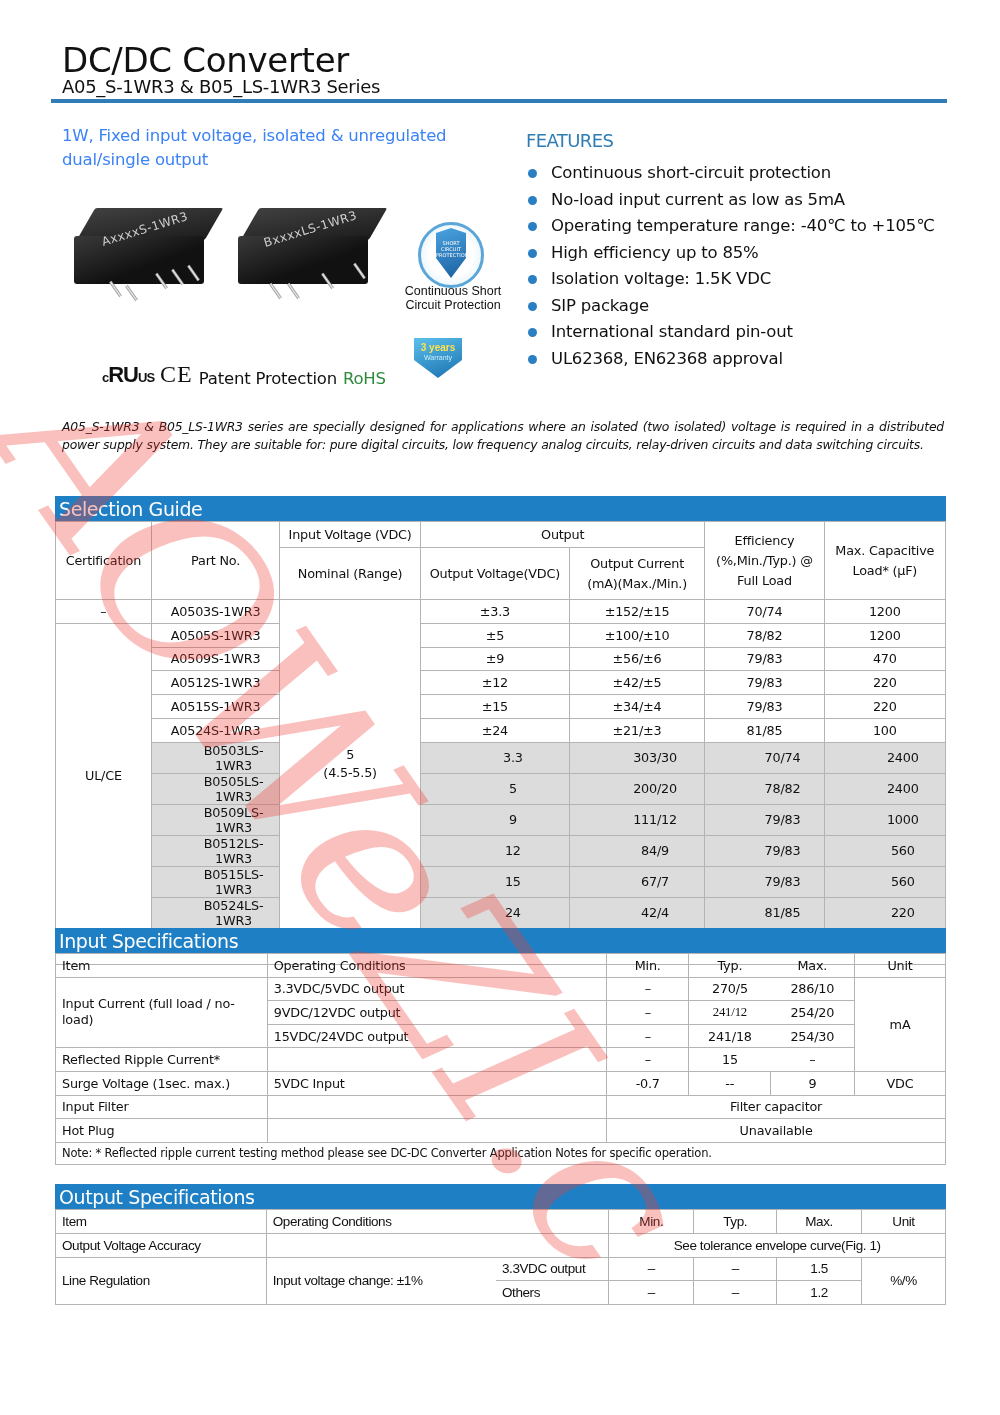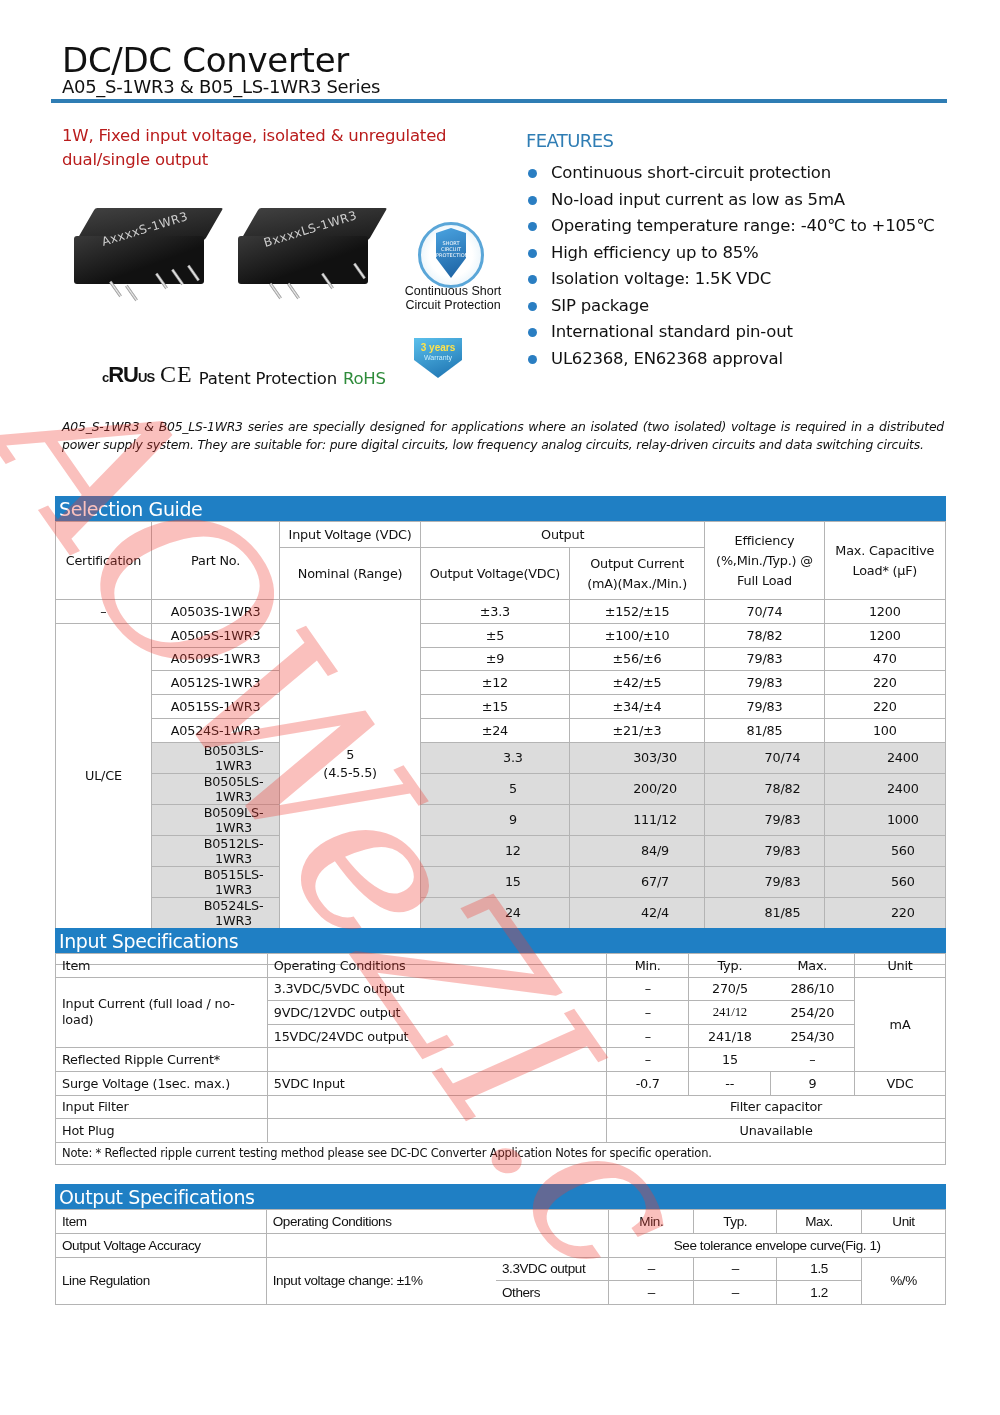--- a/index.html
+++ b/index.html
@@ -3,21 +3,21 @@
 <meta charset="utf-8">
 <style>
   * { box-sizing: border-box; margin: 0; padding: 0; }
   html, body { width: 1000px; height: 1415px; background: #ffffff; }
   body { position: relative; font-family: "DejaVu Sans", "Liberation Sans", sans-serif; color: #111; overflow: hidden; }
 
   .title { position: absolute; left: 62px; top: 40px; font-size: 34px; font-weight: normal; letter-spacing: -0.3px; color: #111; }
   .subtitle { position: absolute; left: 62px; top: 76px; font-size: 18px; color: #111; letter-spacing: -0.3px; }
   .rule { position: absolute; left: 51px; top: 99px; width: 896px; height: 4px; background: #2f7db4; }
 
-  .tagline { position: absolute; left: 62px; top: 124px; width: 420px; font-size: 16.5px; line-height: 24px; color: #b91c1c; letter-spacing: -0.2px; }
+  .tagline { position: absolute; left: 62px; top: 124px; width: 420px; font-size: 16.5px; line-height: 24px; color: #3b82f6; letter-spacing: -0.2px; }
 
   .product { position: absolute; }
   .chip { position: absolute; background: linear-gradient(160deg, #3a3a3a, #111 60%); border-radius: 3px; }
   .chip-top { position: absolute; background: linear-gradient(170deg, #404040, #1c1c1c); transform: skewX(-30deg); border-radius: 2px; }
   .chip-label { position: absolute; color: #cfcfcf; font-size: 12px; transform: rotate(-17deg); white-space: nowrap; letter-spacing: 0.5px; }
   .pin { position: absolute; width: 3px; height: 18px; background: linear-gradient(90deg,#888,#eee,#888); transform: rotate(-35deg); }
 
   .badge-circle { position: absolute; left: 418px; top: 222px; width: 66px; height: 66px; border-radius: 50%; border: 3px solid #5aa6d8; background: radial-gradient(circle, #ffffff 50%, #d7ebf7); }
   .badge-shield { position: absolute; left: 436px; top: 228px; width: 30px; height: 50px; background: linear-gradient(160deg,#4aa3e0,#1a5fa0); clip-path: polygon(0 10%, 50% 0, 100% 10%, 100% 60%, 50% 100%, 0 60%); }
   .badge-shield span { position: absolute; top: 12px; left: 0; width: 30px; font-size: 5px; text-align: center; color: #fff; line-height: 6px; }

